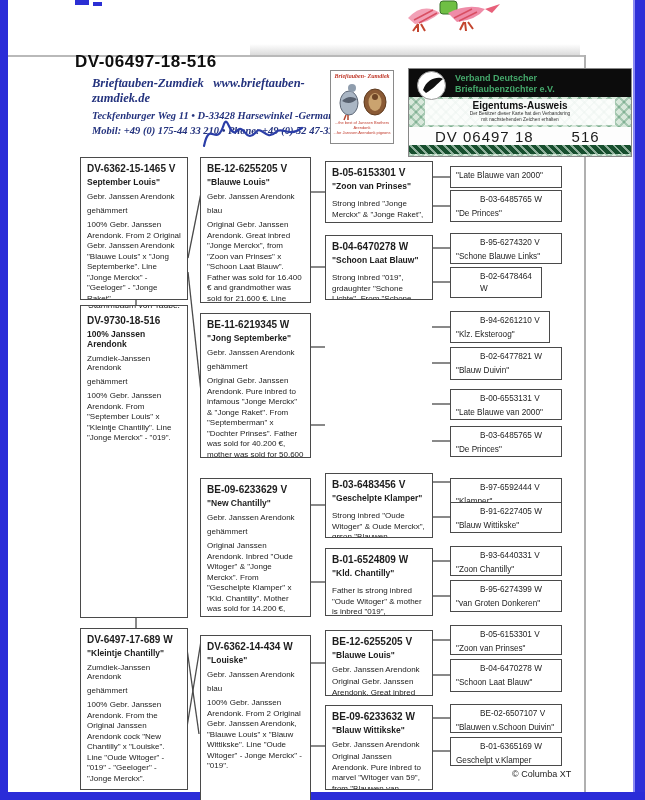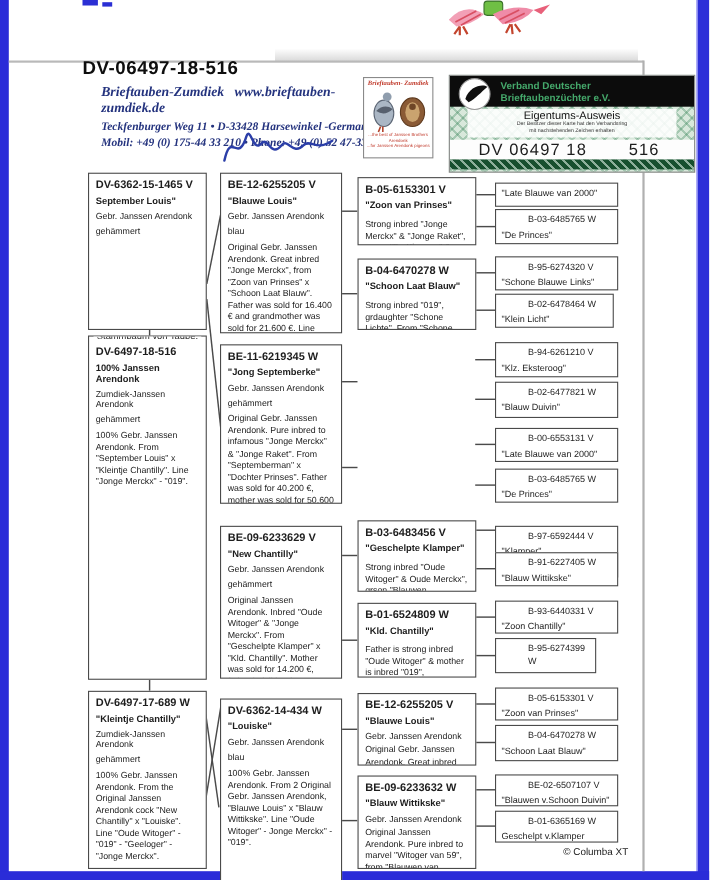--- a/index.html
+++ b/index.html
@@ -38,21 +38,21 @@
         repeating-linear-gradient(-45deg,rgba(46,125,80,.30) 0 2px,transparent 2px 7px),
         #d8e8db;
       overflow:hidden;z-index:5;}
   .card .band{position:absolute;left:0;top:0;width:100%;height:28px;background:#0c0c0c;}
   .card .circle{position:absolute;left:8px;top:2px;width:27px;height:27px;border-radius:50%;
       background:#fff;border:1px solid #999;z-index:2;}
   .card .assoc{position:absolute;left:46px;top:4px;color:#45a86b;font-weight:bold;
       font-size:9px;line-height:11px;z-index:2;}
   .card .panel{position:absolute;left:16px;top:30px;width:190px;text-align:center;
       background:rgba(255,255,255,.88);padding:1px 0 2px;}
-  .card .doct{font-size:10px;font-weight:normal;color:#111;}
+  .card .doct{font-size:10px;font-weight:bold;color:#111;}
   .card .docs{font-size:4.8px;color:#333;line-height:1.25;}
   .card .ring{position:absolute;left:0;top:58px;width:100%;height:18px;background:#fdfdfd;
       display:flex;align-items:center;}
   .card .ring .a{font-size:15px;color:#1c1c1c;margin-left:26px;letter-spacing:1px;}
   .card .ring .b{font-size:15px;color:#1c1c1c;margin-left:38px;letter-spacing:1px;}
   .card .bband{position:absolute;left:0;top:76px;width:100%;height:9px;background:
         repeating-linear-gradient(45deg,rgba(240,255,244,.55) 0 2px,transparent 2px 6px),
         #174f2e;}
   
   .box{position:absolute;background:#fff;border:1.4px solid #4a4a4a;padding:5px 6px;
@@ -178,25 +178,26 @@
       <line x1="187" y1="649" x2="199" y2="734"></line>
         <line x1="201" y1="641" x2="186" y2="733"></line>
     </g>
   </svg>
 
   <div class="box" style="left:80px;top:157px;width:108px;height:143px">
     <div class="bid">DV-6362-15-1465 V</div>
     <div class="bname">September Louis"</div>
     <div class="bline">Gebr. Janssen Arendonk</div>
     <div class="bline">gehämmert</div>
+    <div class="bdesc">100% Gebr. Janssen Arendonk. From 2 Original Gebr. Janssen Arendonk "Blauwe Louis" x "Jong Septemberke". Line "Jonge Merckx" - "Geeloger" - "Jonge Raket".</div>
   </div>
 
   <div class="box" style="left:80px;top:305px;width:108px;height:313px">
     <span class="legend">Stammbaum von Taube:</span>
-    <div class="bid" style="margin-top:4px">DV-6497-18-516</div>
+    <div class="bid" style="margin-top:4px">DV-9730-18-516</div>
     <div class="bname">100% Janssen Arendonk</div>
     <div class="bline">Zumdiek-Janssen Arendonk</div>
     <div class="bline">gehämmert</div>
     <div class="bdesc">100% Gebr. Janssen Arendonk. From "September Louis" x "Kleintje Chantilly". Line "Jonge Merckx" - "019".</div>
   </div>
 
   <div class="box" style="left:80px;top:628px;width:108px;height:162px">
     <div class="bid">DV-6497-17-689 W</div>
     <div class="bname">"Kleintje Chantilly"</div>
     <div class="bline">Zumdiek-Janssen Arendonk</div>
@@ -270,25 +271,25 @@
     <div class="snm" style="margin-top:0">"Late Blauwe van 2000"</div>
   </div>
   <div class="box sm" style="left:450px;top:190px;width:112px;height:32px">
     <div class="sid">B-03-6485765 W</div>
     <div class="snm">"De Princes"</div>
   </div>
   <div class="box sm" style="left:450px;top:233px;width:112px;height:31px">
     <div class="sid">B-95-6274320 V</div>
     <div class="snm">"Schone Blauwe Links"</div>
   </div>
-  <div class="box sm" style="left:450px;top:267px;width:108px;height:31px">
+  <div class="box sm" style="left:450px;top:267px;width:92px;height:31px">
     <div class="sid">B-02-6478464 W</div>
     <div class="snm">"Klein Licht"</div>
   </div>
-  <div class="box sm" style="left:450px;top:311px;width:112px;height:32px">
+  <div class="box sm" style="left:450px;top:311px;width:100px;height:32px">
     <div class="sid">B-94-6261210 V</div>
     <div class="snm">"Klz. Eksteroog"</div>
   </div>
   <div class="box sm" style="left:450px;top:347px;width:112px;height:33px">
     <div class="sid">B-02-6477821 W</div>
     <div class="snm">"Blauw Duivin"</div>
   </div>
   <div class="box sm" style="left:450px;top:389px;width:112px;height:31px">
     <div class="sid">B-00-6553131 V</div>
     <div class="snm">"Late Blauwe van 2000"</div>
@@ -302,21 +303,21 @@
     <div class="snm">"Klamper"</div>
   </div>
   <div class="box sm" style="left:450px;top:502px;width:112px;height:31px">
     <div class="sid">B-91-6227405 W</div>
     <div class="snm">"Blauw Wittikske"</div>
   </div>
   <div class="box sm" style="left:450px;top:546px;width:112px;height:30px">
     <div class="sid">B-93-6440331 V</div>
     <div class="snm">"Zoon Chantilly"</div>
   </div>
-  <div class="box sm" style="left:450px;top:580px;width:92px;height:32px">
+  <div class="box sm" style="left:450px;top:580px;width:112px;height:32px">
     <div class="sid">B-95-6274399 W</div>
     <div class="snm">"van Groten Donkeren"</div>
   </div>
   <div class="box sm" style="left:450px;top:625px;width:112px;height:30px">
     <div class="sid">B-05-6153301 V</div>
     <div class="snm">"Zoon van Prinses"</div>
   </div>
   <div class="box sm" style="left:450px;top:659px;width:112px;height:33px">
     <div class="sid">B-04-6470278 W</div>
     <div class="snm">"Schoon Laat Blauw"</div>

